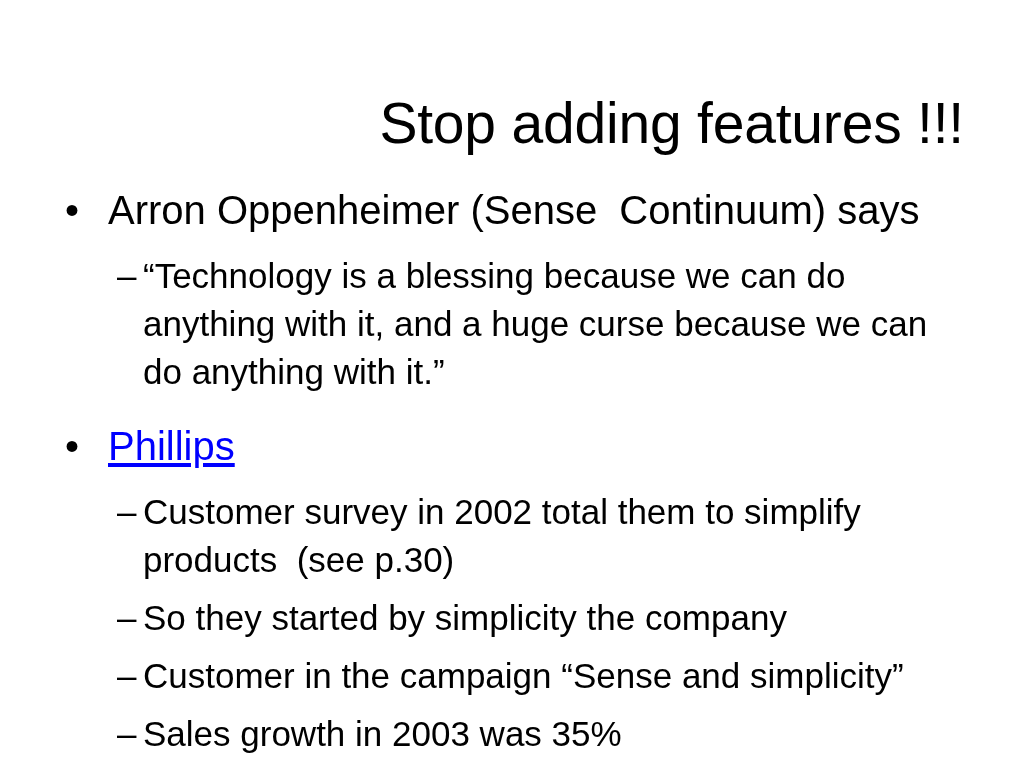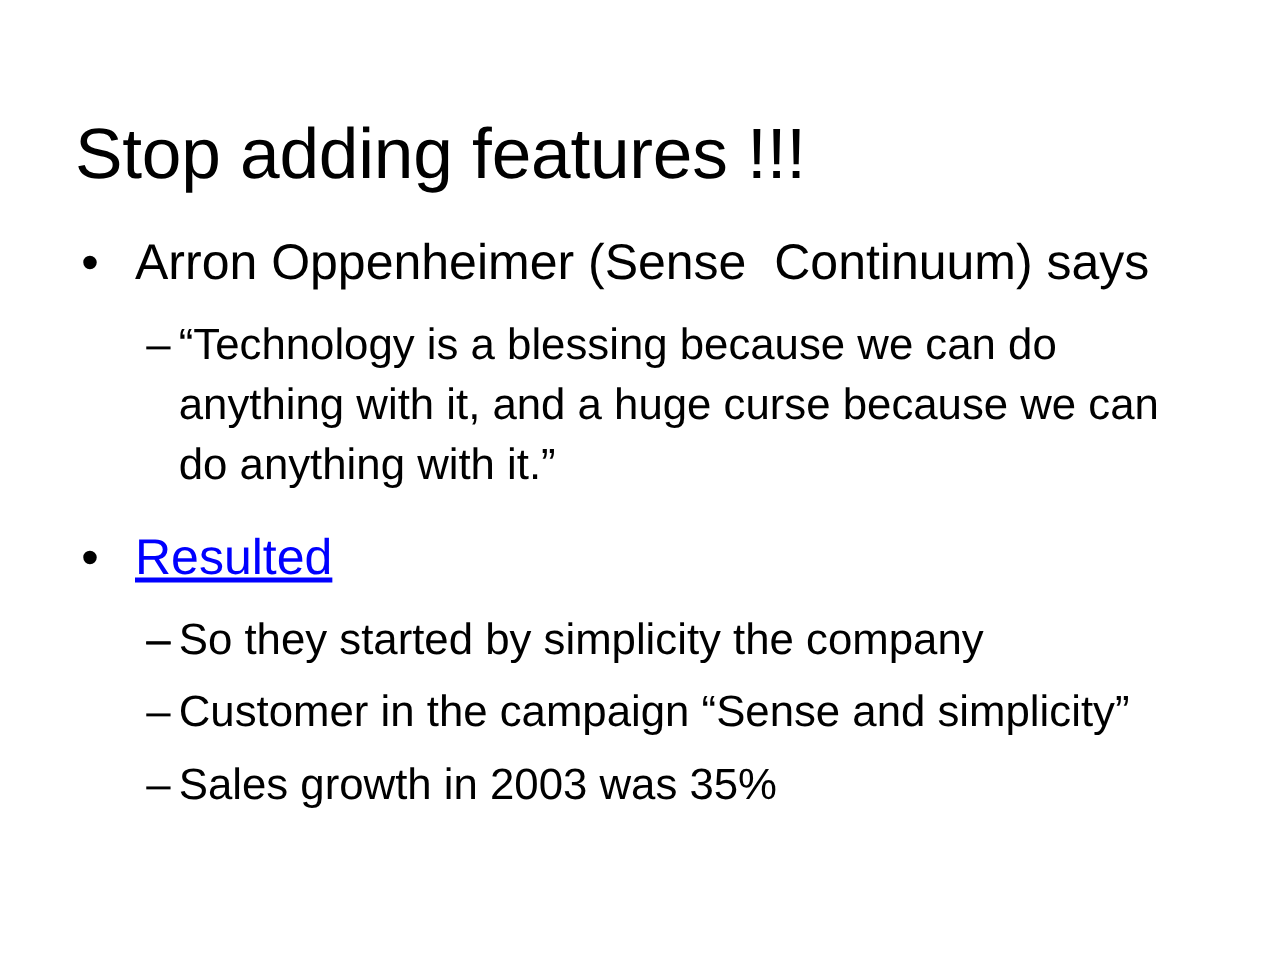--- a/index.html
+++ b/index.html
@@ -23,21 +23,21 @@
     background: #FFFFFF;
     box-sizing: border-box;
   }
 
   
   .slide-title {
     position: absolute;
     left: 60px;
     top: 52px;
     width: 904px;
-    text-align: left;
+    text-align: right;
     font-size: 57px;
     line-height: 66px;
     font-weight: 400;
     color: #000000;
     letter-spacing: -0.2px;
     white-space: nowrap;
   }
 
   
   .slide-body {
@@ -126,27 +126,28 @@
 
     <div class="group-l2 gap-before-l2group">
       <div class="bullet-l2 l2-item">
         <span class="marker">–</span>
         <span class="text">“Technology is a blessing because we can do anything with it, and a huge curse because we can do anything with it.”</span>
       </div>
     </div>
 
     <div class="bullet-l1 gap-before-l1">
       <span class="marker">•</span>
-      <span class="text link">Resulted</span>
+      <span class="text link">Phillips</span>
     </div>
 
     <div class="group-l2 gap-before-l2group">
 
       <div class="bullet-l2 l2-item">
         <span class="marker">–</span>
+        <span class="text">Customer survey in 2002 total them to simplify products  (see p.30)</span>
       </div>
 
       <div class="bullet-l2 l2-item">
         <span class="marker">–</span>
         <span class="text">So they started by simplicity the company</span>
       </div>
 
       <div class="bullet-l2 l2-item">
         <span class="marker">–</span>
         <span class="text">Customer in the campaign “Sense and simplicity”</span>

